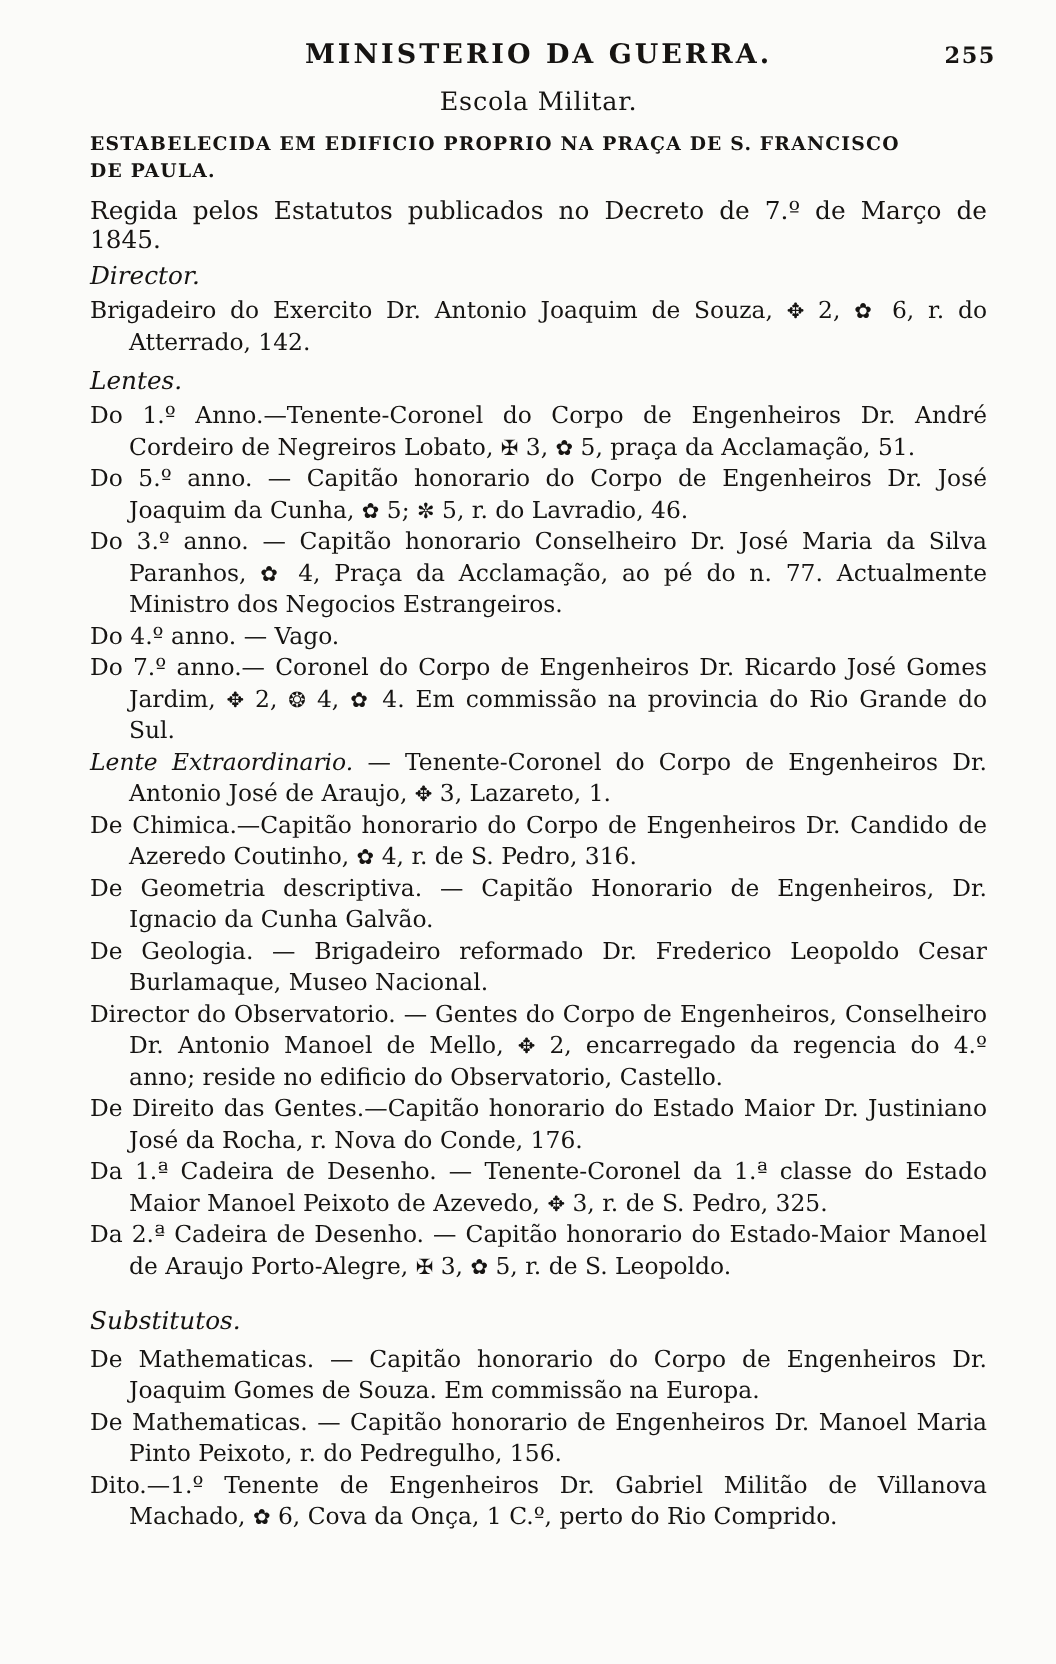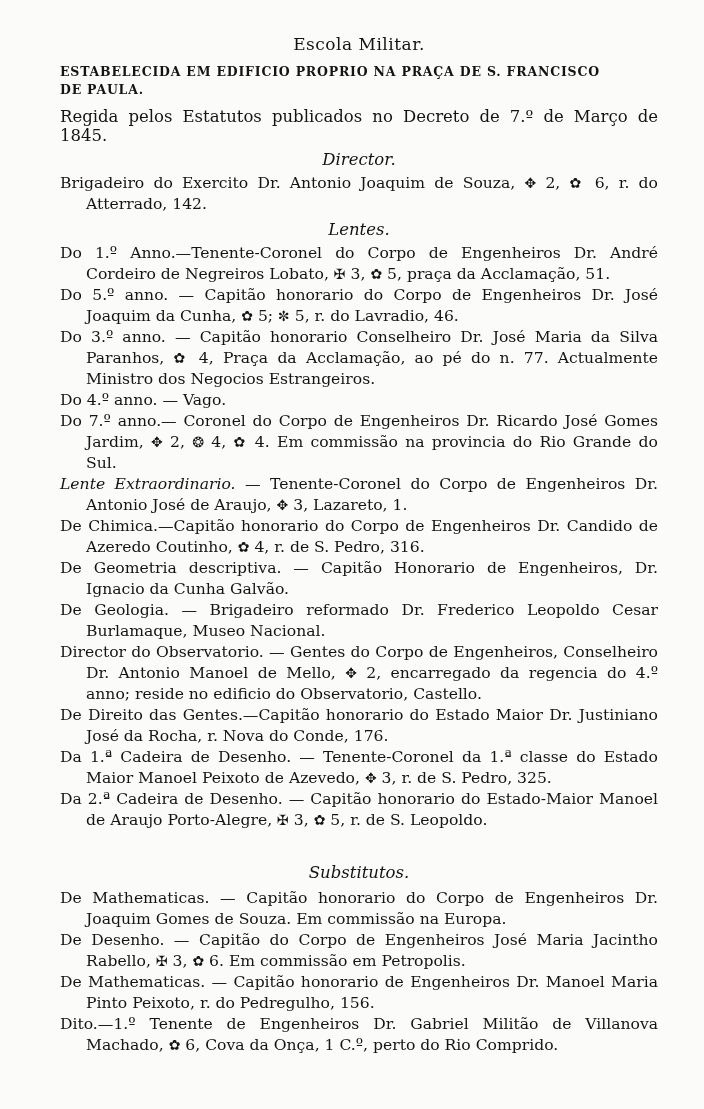--- a/index.html
+++ b/index.html
@@ -20,38 +20,42 @@
   .school-name{
     text-align:center;font-weight:normal;font-size:17px;margin-top:8px;letter-spacing:0.5px;
   }
   .location{
     text-align:left;font-weight:bold;font-size:12.5px;letter-spacing:0.8px;
     margin-top:9px;line-height:18px;
   }
   .statute{font-size:16.5px;margin-top:8px;text-align:justify;}
   .section{margin:0;}
   .section-heading{
-    text-align:center;font-style:italic;font-size:16.5px;
+    font-style:italic;font-size:16.5px;
     margin:5px 0 4px 0;
   }
-  .section:nth-child(3) .section-heading{margin-top:32px;margin-bottom:6px;}
+  .section:nth-child(3) .section-heading{margin-top:16px;margin-bottom:6px;}
   .entry{
     margin:0;font-size:15.6px;line-height:21px;text-align:justify;
     padding-left:26px;text-indent:-26px;
   }
   .medal{
     font-family:"DejaVu Sans","Liberation Sans",sans-serif;
     font-size:14px;line-height:1;
   }
   em{font-style:italic;}
 </style>
 </head>
 <body>
 
 <div class="page">
+  <header class="header">
+    <div class="title">MINISTERIO DA GUERRA.</div>
+    <div class="page-number">255</div>
+  </header>
 
   <div class="school-name">Escola Militar.</div>
 
   <div class="location">
     <div>ESTABELECIDA EM EDIFICIO PROPRIO NA PRAÇA DE S. FRANCISCO</div>
     <div>DE PAULA.</div>
   </div>
 
   <div class="statute">Regida pelos Estatutos publicados no Decreto de 7.º de Março de 1845.</div>
 
@@ -72,18 +76,17 @@
         <p class="entry"><span>De Geometria descriptiva. — Capitão Honorario de Engenheiros, Dr. Ignacio da Cunha Galvão.</span></p>
         <p class="entry"><span>De Geologia. — Brigadeiro reformado Dr. Frederico Leopoldo Cesar Burlamaque, Museo Nacional.</span></p>
         <p class="entry"><span>Director do Observatorio. — Gentes do Corpo de Engenheiros, Conselheiro Dr. Antonio Manoel de Mello, </span><span class="medal">✥</span><span> 2, encarregado da regencia do 4.º anno; reside no edificio do Observatorio, Castello.</span></p>
         <p class="entry"><span>De Direito das Gentes.—Capitão honorario do Estado Maior Dr. Justiniano José da Rocha, r. Nova do Conde, 176.</span></p>
         <p class="entry"><span>Da 1.ª Cadeira de Desenho. — Tenente-Coronel da 1.ª classe do Estado Maior Manoel Peixoto de Azevedo, </span><span class="medal">✥</span><span> 3, r. de S. Pedro, 325.</span></p>
         <p class="entry"><span>Da 2.ª Cadeira de Desenho. — Capitão honorario do Estado-Maior Manoel de Araujo Porto-Alegre, </span><span class="medal">✠</span><span> 3, </span><span class="medal">✿</span><span> 5, r. de S. Leopoldo.</span></p>
       </section>
       <section class="section">
         <div class="section-heading">Substitutos.</div>
         <p class="entry"><span>De Mathematicas. — Capitão honorario do Corpo de Engenheiros Dr. Joaquim Gomes de Souza. Em commissão na Europa.</span></p>
-        <p class="entry"><span>De Desenho. — Capitão do Corpo de Engenheiros José Maria Jacintho Rabello, </span><span class="medal">✠</span><span> 3, </span><span class="medal">✿</span><span> 6. Em commissão em Petropolis.</span></p>
         <p class="entry"><span>De Mathematicas. — Capitão honorario de Engenheiros Dr. Manoel Maria Pinto Peixoto, r. do Pedregulho, 156.</span></p>
         <p class="entry"><span>Dito.—1.º Tenente de Engenheiros Dr. Gabriel Militão de Villanova Machado, </span><span class="medal">✿</span><span> 6, Cova da Onça, 1 C.º, perto do Rio Comprido.</span></p>
       </section>
     </div>
 </div>
 
 </body></html>

